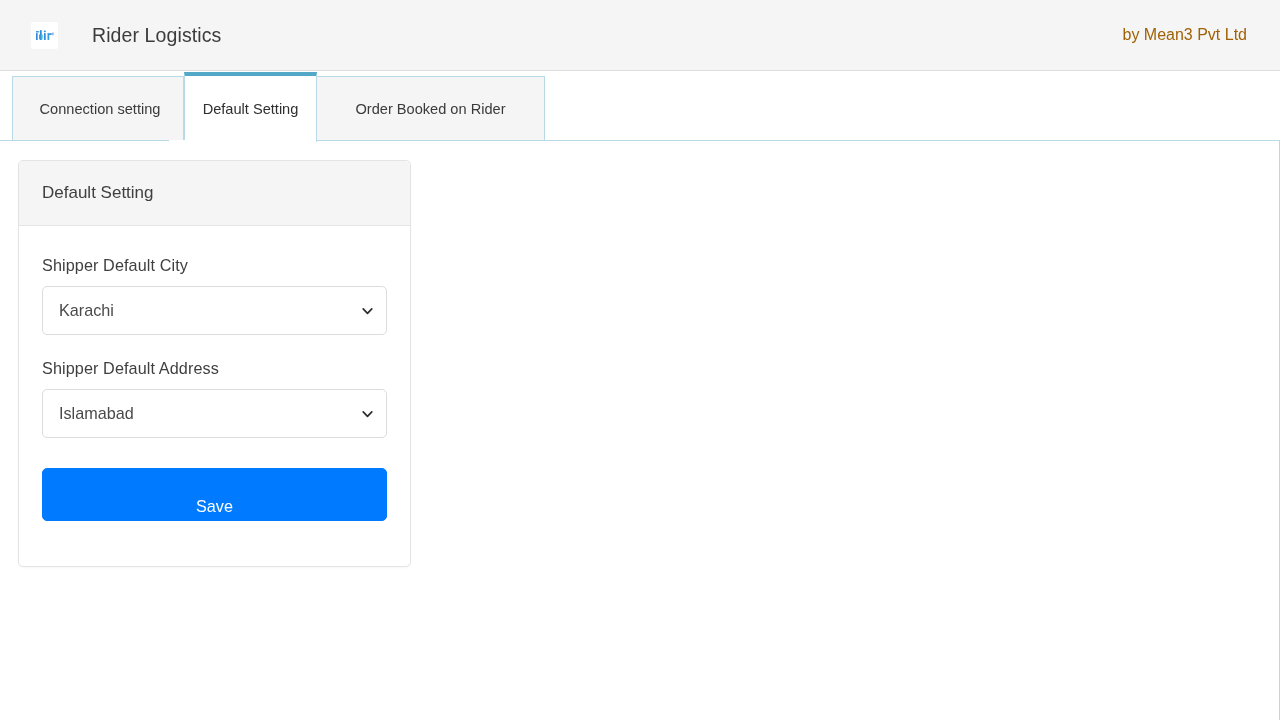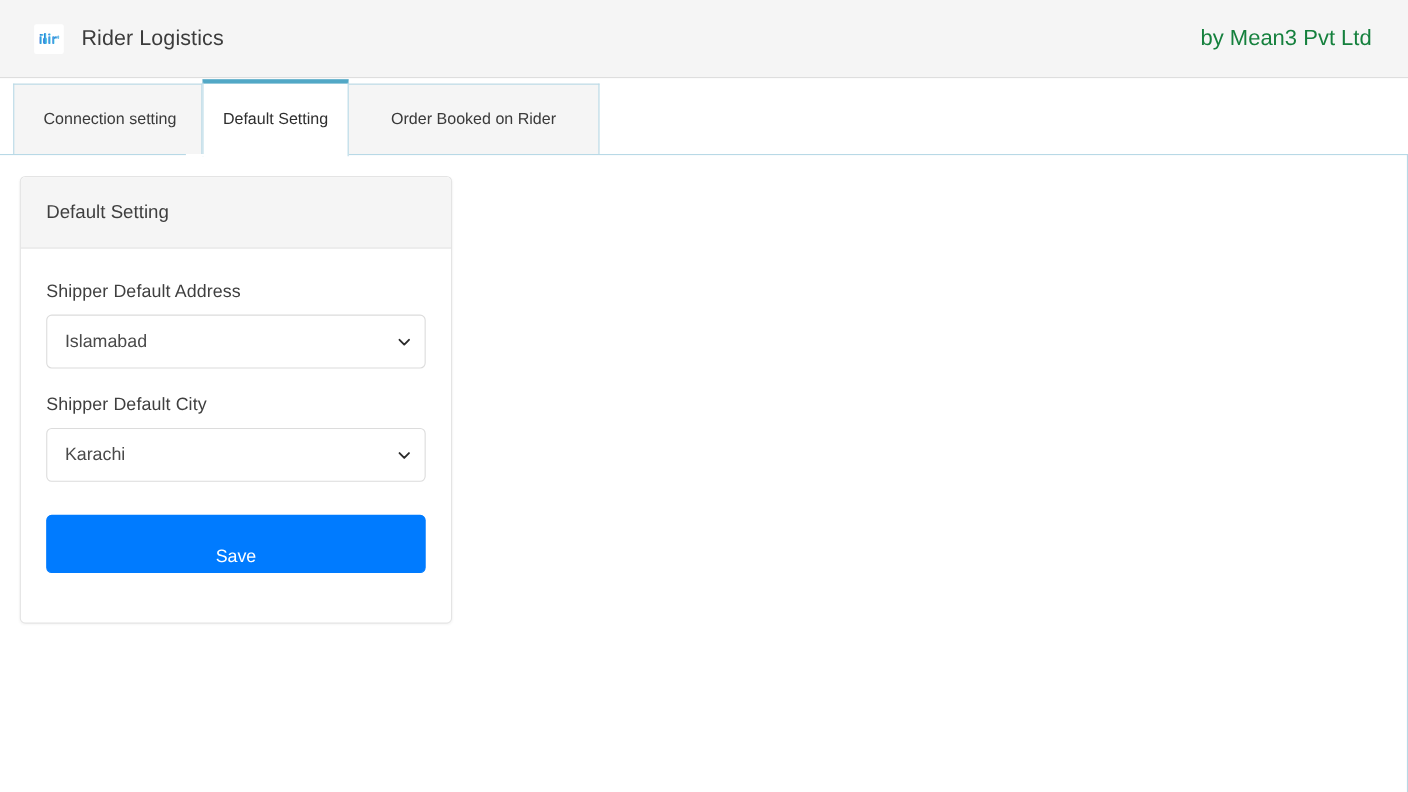--- a/index.html
+++ b/index.html
@@ -26,20 +26,21 @@
     background: #f5f5f5;
     border-bottom: 1px solid #dedede;
     display: flex;
     align-items: center;
   }
 
   .brand {
     display: flex;
     align-items: center;
     margin-left: 31px;
+    gap: 18px;
   }
 
   .brand-logo {
     width: 27px;
     height: 27px;
     background: #ffffff;
     border-radius: 2px;
     display: flex;
     align-items: center;
     justify-content: center;
@@ -56,22 +57,22 @@
     color: #3c3c3c;
     letter-spacing: .1px;
     white-space: nowrap;
   }
 
   .header-credit {
     position: absolute;
     right: 33px;
     top: 50%;
     transform: translateY(-50%);
-    font-size: 20px;
-    color: #15803d;
+    font-size: 16px;
+    color: #a16207;
     white-space: nowrap;
   }
 
   
   .tabs-strip {
     position: absolute;
     top: 71px;
     left: 16px;
     width: 1280px;
     height: 70px;
@@ -276,46 +277,46 @@
 <div class="content-pane"></div>
 <div class="active-tab-mask"></div>
 
 <div class="card">
   <div class="card-header">
     <span>Default Setting</span>
   </div>
   <div class="card-body">
 
     <div class="form-group">
+      <label class="form-label">Shipper Default City</label>
+      <div class="select-wrap">
+        <select class="form-select">
+          <option>Karachi</option>
+        </select>
+        <span class="select-chevron">
+          <svg width="13" height="13" viewBox="0 0 13 13" aria-hidden="true">
+            <path d="M2.2 4.4 L6.5 8.8 L10.8 4.4" fill="none" stroke="#2b2b2b" stroke-width="1.7" stroke-linecap="round" stroke-linejoin="round"></path>
+          </svg>
+        </span>
+      </div>
+    </div>
+
+    <div class="form-group">
       <label class="form-label">Shipper Default Address</label>
       <div class="select-wrap">
         <select class="form-select">
           <option>Islamabad</option>
         </select>
         <span class="select-chevron">
           <svg width="13" height="13" viewBox="0 0 13 13" aria-hidden="true">
             <path d="M2.2 4.4 L6.5 8.8 L10.8 4.4" fill="none" stroke="#2b2b2b" stroke-width="1.7" stroke-linecap="round" stroke-linejoin="round"></path>
           </svg>
         </span>
       </div>
     </div>
 
     <div class="form-group">
-      <label class="form-label">Shipper Default City</label>
-      <div class="select-wrap">
-        <select class="form-select">
-          <option>Karachi</option>
-        </select>
-        <span class="select-chevron">
-          <svg width="13" height="13" viewBox="0 0 13 13" aria-hidden="true">
-            <path d="M2.2 4.4 L6.5 8.8 L10.8 4.4" fill="none" stroke="#2b2b2b" stroke-width="1.7" stroke-linecap="round" stroke-linejoin="round"></path>
-          </svg>
-        </span>
-      </div>
     </div>
 
-    <div class="form-group">
-    </div>
-
     <button class="btn-save">Save</button>
 
   </div>
 </div>
 
 </body></html>

